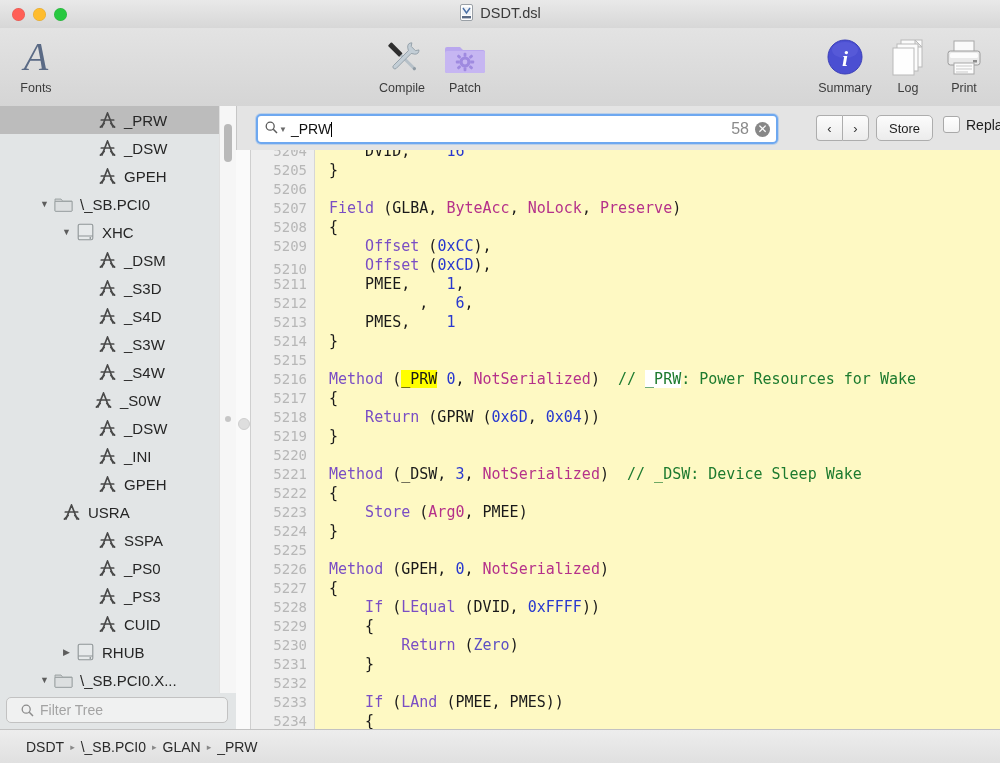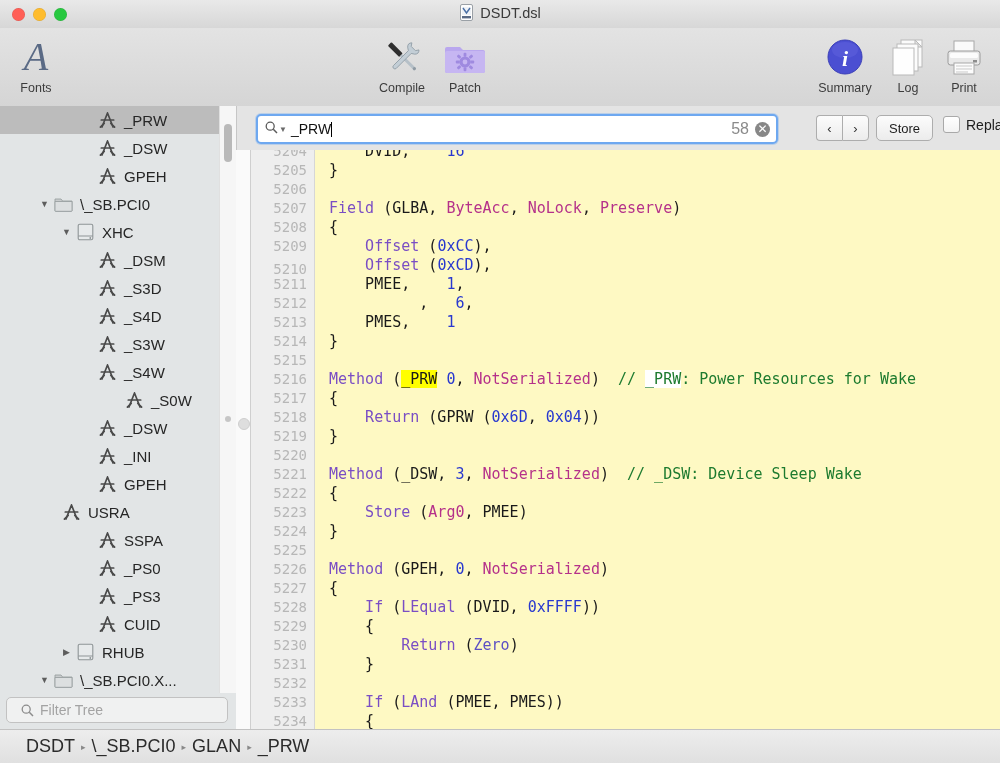--- a/index.html
+++ b/index.html
@@ -219,21 +219,21 @@
   .hl-white  { background: #ffffff; }
 
   
   .statusbar {
     position: absolute; left: 0; right: 0; bottom: 0; height: 33px;
     background: linear-gradient(to bottom,#ededed,#e0e0e0);
     border-top: 1px solid #c2c2c2;
     display: flex; align-items: center;
   }
   .crumbs { margin-left: 26px; display: flex; align-items: center; gap: 6px; }
-  .crumb { font-size: 18px; color: #2b2b2b; }
+  .crumb { font-size: 14px; color: #2b2b2b; }
   .crumb-sep { font-size: 9px; color: #888; }
 </style>
 </head>
 <body>
 
 <div id="app">
 
   <div class="titlebar">
     <div class="traffic">
       <span class="light red"></span>
@@ -475,21 +475,21 @@
           <span class="disc"></span>
           <span class="tree-icon">
             <svg width="19" height="19" viewBox="0 0 19 19">
               <path d="M9.5 2 L15 16 M9.5 2 L4 16" stroke="#4a4a4a" stroke-width="1.7" fill="none" stroke-linecap="round"></path>
               <path d="M3.3 9 L15.7 9" stroke="#4a4a4a" stroke-width="1.7" stroke-linecap="round"></path>
               <path d="M2.4 16.2 L6.2 12.4 M16.6 16.2 L12.8 12.4" stroke="#4a4a4a" stroke-width="1.7" stroke-linecap="round"></path>
             </svg>
           </span>
           <span class="tree-label">_S4W</span>
         </div>
-        <div class="tree-row" style="padding-left: 109px;">
+        <div class="tree-row" style="padding-left: 78px;">
           <span class="disc"></span>
           <span class="tree-icon">
             <svg width="19" height="19" viewBox="0 0 19 19">
               <path d="M9.5 2 L15 16 M9.5 2 L4 16" stroke="#4a4a4a" stroke-width="1.7" fill="none" stroke-linecap="round"></path>
               <path d="M3.3 9 L15.7 9" stroke="#4a4a4a" stroke-width="1.7" stroke-linecap="round"></path>
               <path d="M2.4 16.2 L6.2 12.4 M16.6 16.2 L12.8 12.4" stroke="#4a4a4a" stroke-width="1.7" stroke-linecap="round"></path>
             </svg>
           </span>
           <span class="tree-label">_S0W</span>
         </div>

